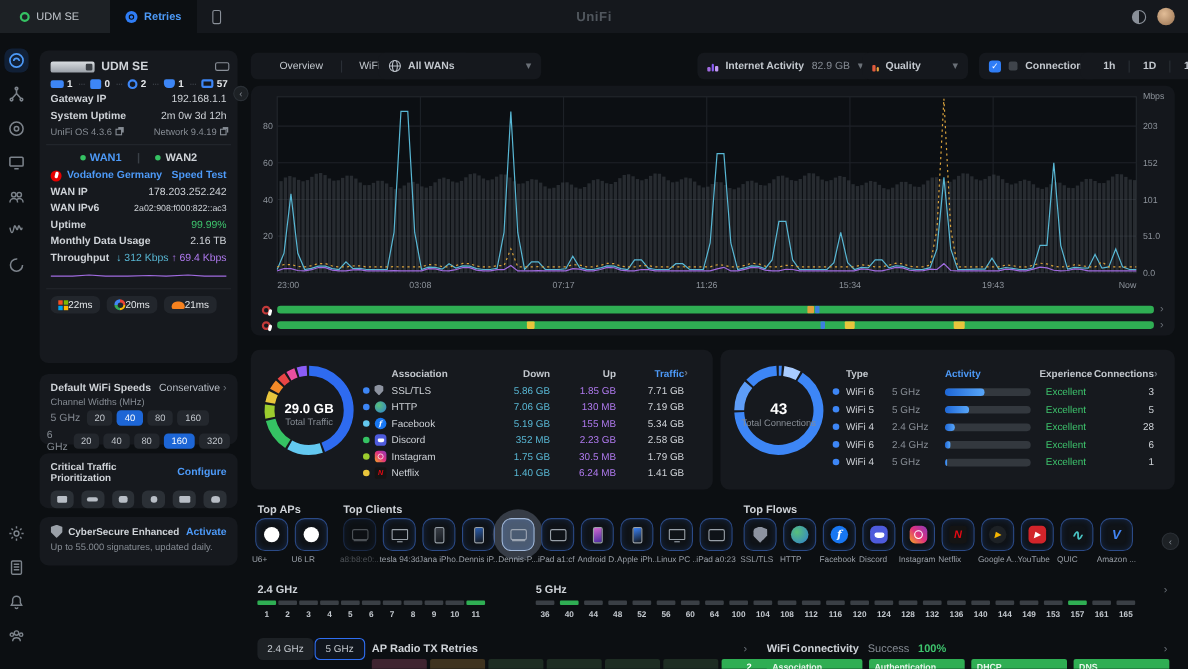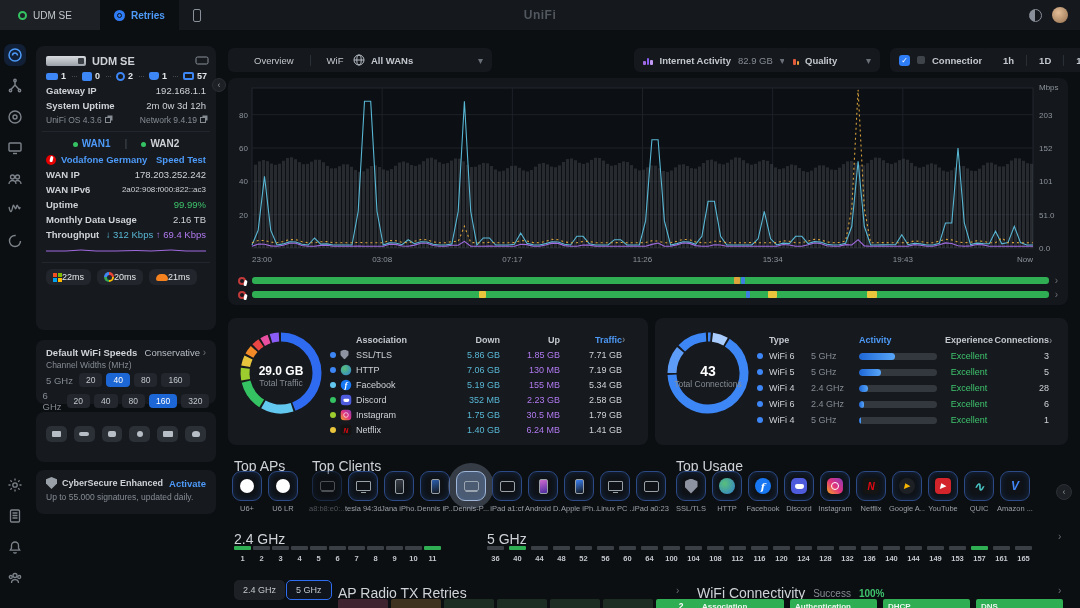--- a/index.html
+++ b/index.html
@@ -107,27 +107,27 @@
 .g-insta::after{content:"";width:6px;height:6px;border:1.5px solid #fff;border-radius:50%}
 .g-netflix{background:#141414;border-radius:3px}
 .g-netflix::after{content:"N";color:#e50914}
 .g-gplay{background:#1d2125;border-radius:50%}
 .g-gplay::after{content:"▶";color:#f4b400;font-size:7px}
 .g-youtube{background:#d2242a;border-radius:4px}
 .g-youtube::after{content:"▶";color:#fff;font-size:7px}
 .g-quic::after{content:"∿";color:#49c5c5;font-size:13px}
 .g-amazon::after{content:"V";color:#4285f4;font-size:12px}
 
-.grouplabel{position:absolute;font-size:14px;color:#cfd3d8;font-weight:normal}
+.grouplabel{position:absolute;font-size:10px;color:#cfd3d8;font-weight:bold}
 .tilerow{position:absolute;display:flex;gap:6px}
 .tilebox{width:30px;display:flex;flex-direction:column;align-items:center;gap:3px}
 .tile{width:30px;height:30px;background:#0f1318;border:1px solid #2b4a86;border-radius:9px;display:flex;align-items:center;justify-content:center;box-shadow:inset 0 0 6px rgba(40,90,180,.28);position:relative}
 .tilebox.highlight .tile{background:#28394f;border-color:#9db8dd}
 .tilebox.highlight .tile::after{content:"";position:absolute;inset:-9px;border-radius:50%;background:rgba(165,180,205,.28)}
-.tlabel{width:36px;font-size:7.5px;color:#9aa0a8;text-align:center;white-space:nowrap;overflow:hidden}
+.tlabel{width:36px;font-size:7.5px;color:#9aa0a8;text-align:left;white-space:nowrap;overflow:hidden}
 .dev-ap{width:14px;height:14px;background:#fff;border-radius:50%}
 .dev-phone{width:9px;height:15px;border:1px solid #98a0a8;border-radius:2px}
 .dev-laptop{width:15px;height:10px;border:1px solid #98a0a8;border-radius:2px;box-shadow:0 2.5px 0 -1.5px #98a0a8}
 .dev-screen{width:15px;height:10px;border:1px solid #98a0a8;border-radius:1px;position:relative}
 .dev-screen::after{content:"";position:absolute;left:4px;right:4px;bottom:-3px;height:1.5px;background:#98a0a8}
 .dev-tablet{width:15px;height:11px;border:1px solid #98a0a8;border-radius:2px}
 .dim{opacity:.45}
 
 .chband{position:absolute;display:flex;gap:2px}
 .chcell{display:flex;flex-direction:column;align-items:center;gap:4px}
@@ -365,20 +365,24 @@
         <span class="pill"><span>20</span></span>
         <span class="pill"><span>40</span></span>
         <span class="pill"><span>80</span></span>
         <span class="pill sel"><span>160</span></span>
         <span class="pill"><span>320</span></span>
       </span>
   </div>
 </div>
 
 <div class="card" style="left:36px;top:412px;width:180px;height:50px;padding-top:7px">
+  <div class="row" style="margin:0">
+    <b class="lbl" style="font-size:9px">Critical Traffic Prioritization</b>
+    <b class="blue">Configure</b>
+  </div>
   <div class="chips">
       <span class="chip">
         <b class="cg-laptop"></b>
       </span>
       <span class="chip">
         <b class="cg-pill"></b>
       </span>
       <span class="chip">
         <b class="cg-pad"></b>
       </span>
@@ -887,21 +891,21 @@
         <span class="green" style="text-align:center">Excellent</span>
         <span style="text-align:right">1</span>
           <span></span>
       </div>
       </div>
   </div>
 </div>
 
 <div class="grouplabel" style="left:234px;top:458px">Top APs</div>
 <div class="grouplabel" style="left:312px;top:458px">Top Clients</div>
-<div class="grouplabel" style="left:676px;top:458px">Top Usage</div>
+<div class="grouplabel" style="left:676px;top:458px">Top Flows</div>
 
 <div class="tilerow" style="left:232px;top:471px">
     <span class="tilebox">
     <span class="tile">
         <i class="dev-ap"></i>
       </span>
     <span class="tlabel">U6+</span>
   </span>
     <span class="tilebox">
     <span class="tile">

